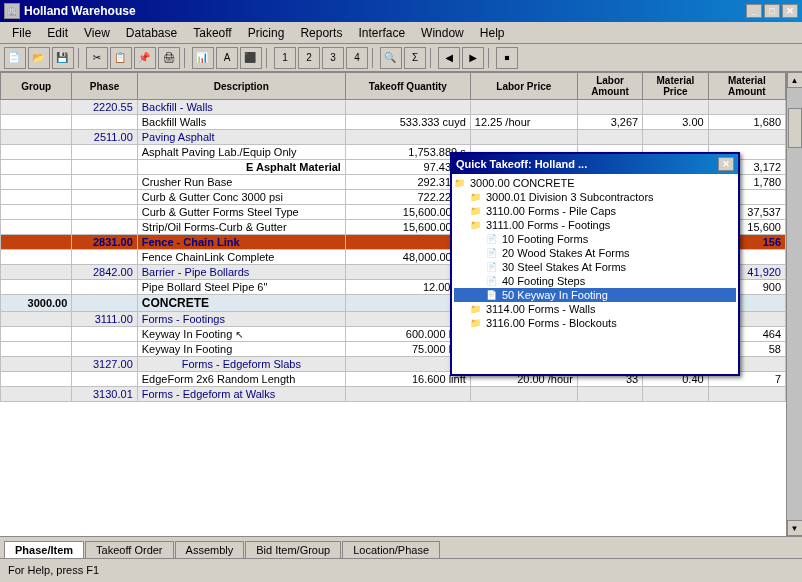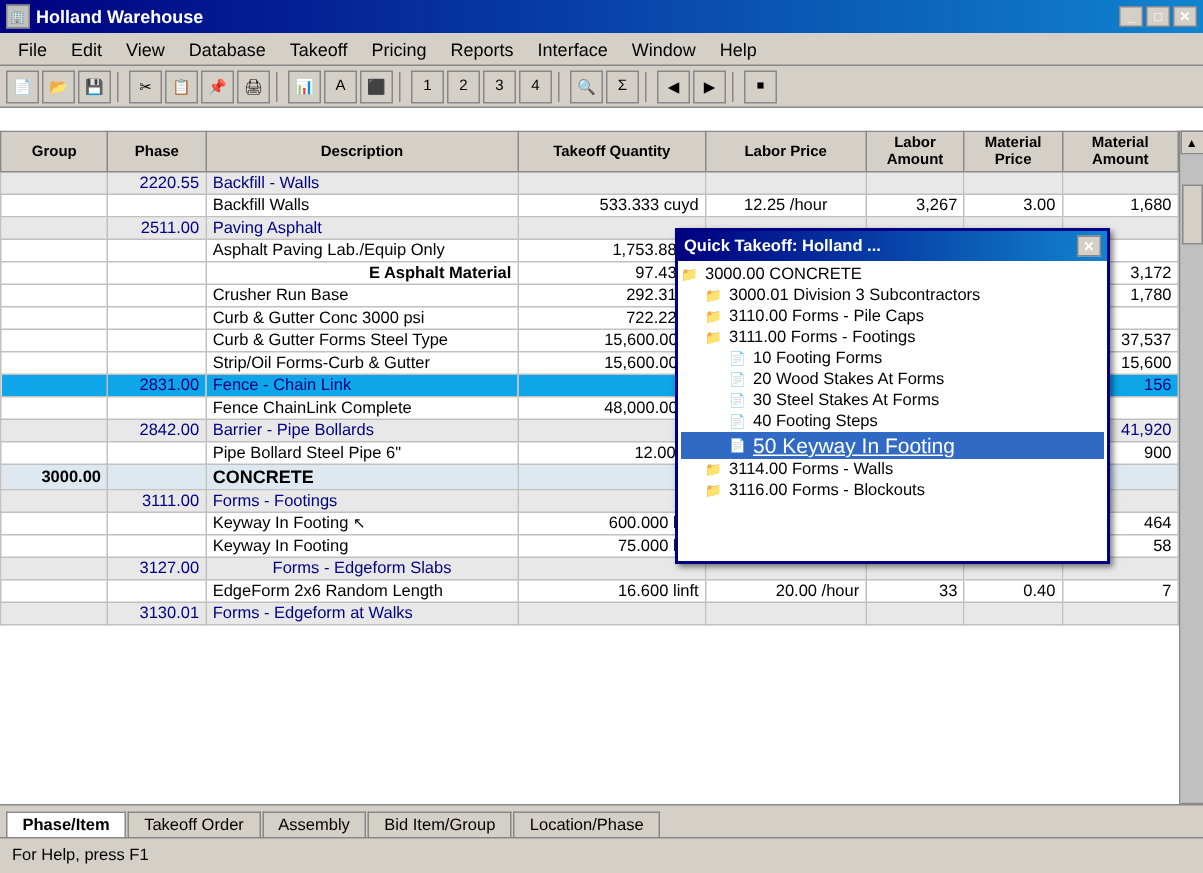--- a/index.html
+++ b/index.html
@@ -178,21 +178,20 @@
       border: 1px solid #888;
       display: flex; align-items: center; justify-content: center;
       font-size: 8px; cursor: pointer;
     }
     .scrollbar-track { flex: 1; width: 16px; background: #c0c0c0; position: relative; }
     .scrollbar-thumb { width: 14px; height: 40px; background: #d4d0c8; border: 1px solid #888; position: absolute; top: 20px; left: 1px; }
 
     .table-container {
       display: flex;
       height: 100%;
-      margin-top: 15px;
     }
     .table-scroll {
       flex: 1;
       overflow: hidden;
     }
   </style>
 </head>
 <body>
 
 <div class="title-bar">
@@ -273,21 +272,21 @@
               <td class="col-labor-price" style="text-align: right;"></td>
               <td class="col-labor-amt" style="text-align: right;"></td>
               <td class="col-mat-price" style="text-align: right;"></td>
               <td class="col-mat-amt" style="text-align: right;"></td>
             </tr>
             <tr style="background: white; font-weight: normal; color: black;">
               <td class="col-group" style="text-align: right;"></td>
               <td class="col-phase" style="text-align: right;"></td>
               <td class="col-desc" style="text-align: left;">Backfill Walls</td>
               <td class="col-qty" style="text-align: right;">533.333 cuyd</td>
-              <td class="col-labor-price" style="text-align: center;">12.25 /hour</td>
+              <td class="col-labor-price" style="text-align: left;">12.25 /hour</td>
               <td class="col-labor-amt" style="text-align: right;">3,267</td>
               <td class="col-mat-price" style="text-align: right;">3.00</td>
               <td class="col-mat-amt" style="text-align: right;">1,680</td>
             </tr>
             <tr style="background: rgb(232, 232, 232); font-weight: normal; color: rgb(0, 0, 128);">
               <td class="col-group" style="text-align: right;"></td>
               <td class="col-phase" style="text-align: right;">2511.00</td>
               <td class="col-desc" style="text-align: left;">Paving Asphalt</td>
               <td class="col-qty" style="text-align: right;"></td>
               <td class="col-labor-price" style="text-align: right;"></td>
@@ -348,21 +347,21 @@
             <tr style="background: white; font-weight: normal; color: black;">
               <td class="col-group" style="text-align: right;"></td>
               <td class="col-phase" style="text-align: right;"></td>
               <td class="col-desc" style="text-align: left;">Strip/Oil Forms-Curb &amp; Gutter</td>
               <td class="col-qty" style="text-align: right;">15,600.000 li</td>
               <td class="col-labor-price" style="text-align: right;"></td>
               <td class="col-labor-amt" style="text-align: right;"></td>
               <td class="col-mat-price" style="text-align: right;"></td>
               <td class="col-mat-amt" style="text-align: right;">15,600</td>
             </tr>
-            <tr style="background: #0ea5e9; font-weight: normal; color: rgb(0, 0, 128);">
+            <tr style="background: #c2410c; font-weight: bold; color: rgb(0, 0, 128);">
               <td class="col-group" style="text-align: right;"></td>
               <td class="col-phase" style="text-align: right;">2831.00</td>
               <td class="col-desc" style="text-align: left;">Fence - Chain Link</td>
               <td class="col-qty" style="text-align: right;"></td>
               <td class="col-labor-price" style="text-align: right;"></td>
               <td class="col-labor-amt" style="text-align: right;"></td>
               <td class="col-mat-price" style="text-align: right;"></td>
               <td class="col-mat-amt" style="text-align: right;">156</td>
             </tr>
             <tr style="background: white; font-weight: normal; color: black;">
@@ -519,21 +518,21 @@
           <span style="font-size: 11px;">30  Steel Stakes At Forms</span>
         </div>
         <div class="tree-item">
           <span class="tree-indent" style="width: 32px;"></span>
           <span class="tree-icon"><span style="color:#888">📄</span></span>
           <span style="font-size: 11px;">40  Footing Steps</span>
         </div>
         <div class="tree-item selected">
           <span class="tree-indent" style="width: 32px;"></span>
           <span class="tree-icon"><span style="color:#888">📄</span></span>
-          <span style="font-size: 14px; text-decoration: underline;">50  Keyway In Footing</span>
+          <span style="font-size: 11px;">50  Keyway In Footing</span>
         </div>
         <div class="tree-item">
           <span class="tree-indent" style="width: 16px;"></span>
           <span class="tree-icon"><span style="color:#ffaa00">📁</span></span>
           <span style="font-size: 11px;">3114.00  Forms - Walls</span>
         </div>
         <div class="tree-item">
           <span class="tree-indent" style="width: 16px;"></span>
           <span class="tree-icon"><span style="color:#ffaa00">📁</span></span>
           <span style="font-size: 11px;">3116.00  Forms - Blockouts</span>

